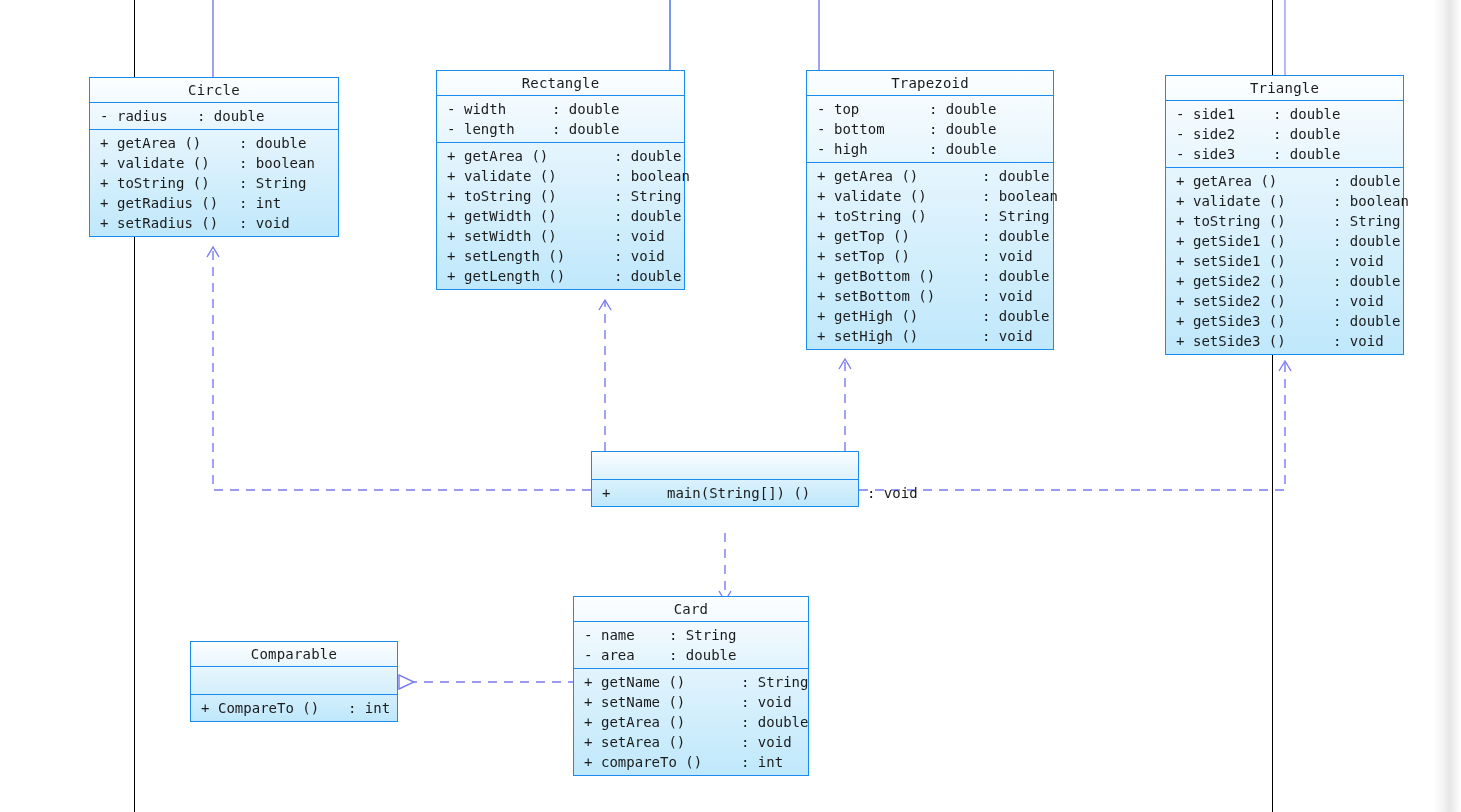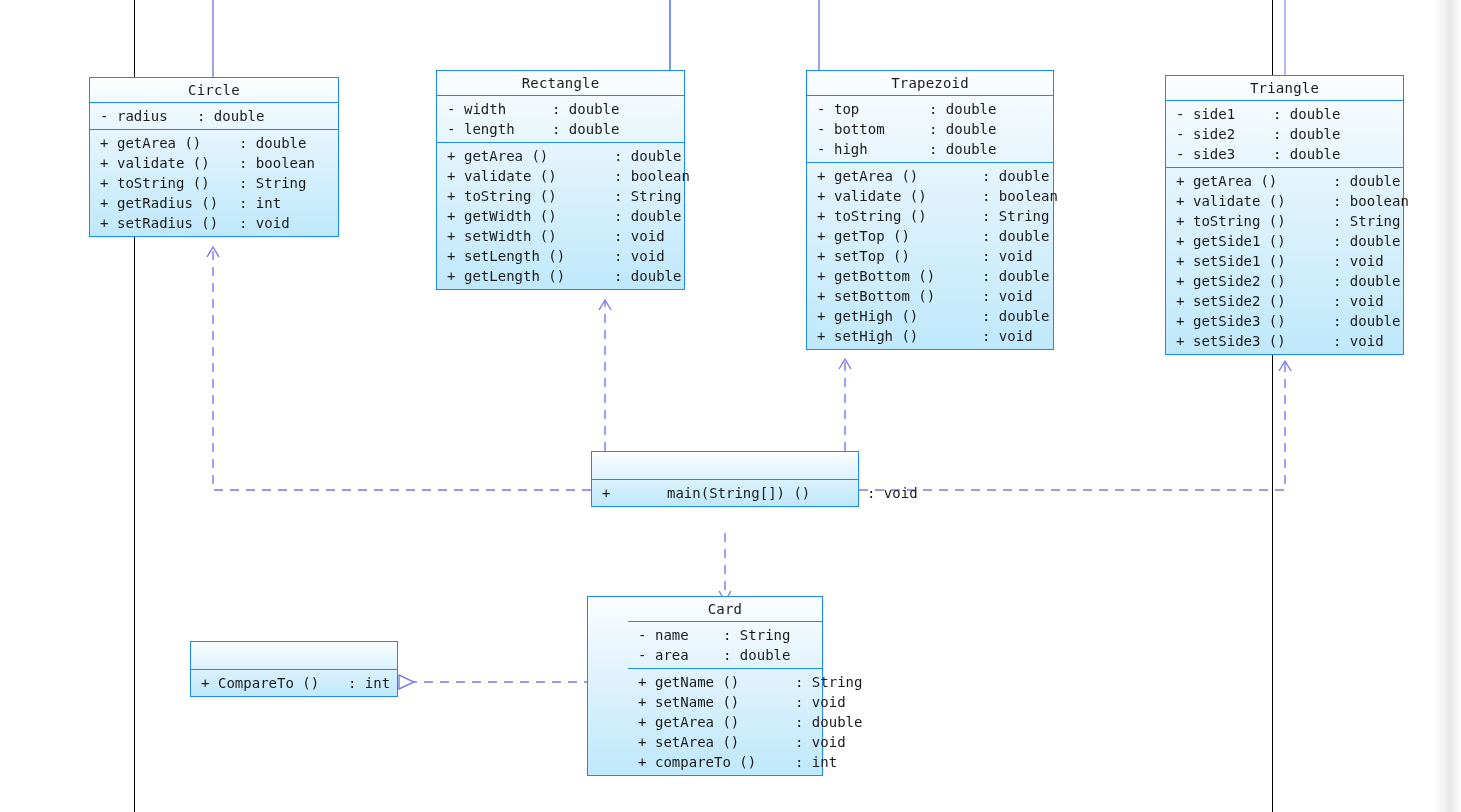--- a/index.html
+++ b/index.html
@@ -197,35 +197,36 @@
           <div class="row"><span class="vis">+</span><span class="nm" style="width: 140px;">getSide3 ()</span><span>: </span><span class="ty">double</span></div>
           <div class="row"><span class="vis">+</span><span class="nm" style="width: 140px;">setSide3 ()</span><span>: </span><span class="ty">void</span></div>
         </div>
       </div>
       <div class="uml" style="left: 591px; top: 451px; width: 268px;">
         <div class="cmp attrs empty"></div>
         <div class="cmp ops">
           <div class="row"><span class="vis">+</span><span class="nm" style="width: 200px; padding-left: 48px;">main(String[]) ()</span><span>: </span><span class="ty">void</span></div>
         </div>
       </div>
-      <div class="uml" style="left: 587px; top: 596px; width: 236px; padding-left: 40px;">
+      <div class="uml" style="left: 573px; top: 596px; width: 236px;">
         <div class="cmp title">Card</div>
         <div class="cmp attrs">
           <div class="row"><span class="vis">-</span><span class="nm" style="width: 68px;">name</span><span>: </span><span class="ty">String</span></div>
           <div class="row"><span class="vis">-</span><span class="nm" style="width: 68px;">area</span><span>: </span><span class="ty">double</span></div>
         </div>
         <div class="cmp ops">
           <div class="row"><span class="vis">+</span><span class="nm" style="width: 140px;">getName ()</span><span>: </span><span class="ty">String</span></div>
           <div class="row"><span class="vis">+</span><span class="nm" style="width: 140px;">setName ()</span><span>: </span><span class="ty">void</span></div>
           <div class="row"><span class="vis">+</span><span class="nm" style="width: 140px;">getArea ()</span><span>: </span><span class="ty">double</span></div>
           <div class="row"><span class="vis">+</span><span class="nm" style="width: 140px;">setArea ()</span><span>: </span><span class="ty">void</span></div>
           <div class="row"><span class="vis">+</span><span class="nm" style="width: 140px;">compareTo ()</span><span>: </span><span class="ty">int</span></div>
         </div>
       </div>
       <div class="uml" style="left: 190px; top: 641px; width: 208px;">
+        <div class="cmp title">Comparable</div>
         <div class="cmp attrs empty"></div>
         <div class="cmp ops">
           <div class="row"><span class="vis">+</span><span class="nm" style="width: 130px;">CompareTo ()</span><span>: </span><span class="ty">int</span></div>
         </div>
       </div>
     </div>
 
 </div>
 
 </body></html>

